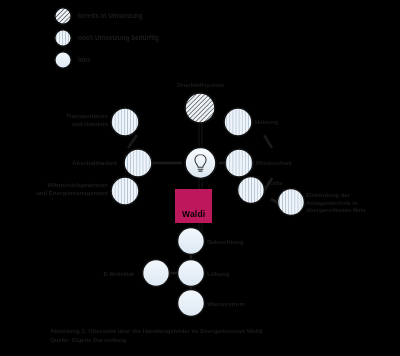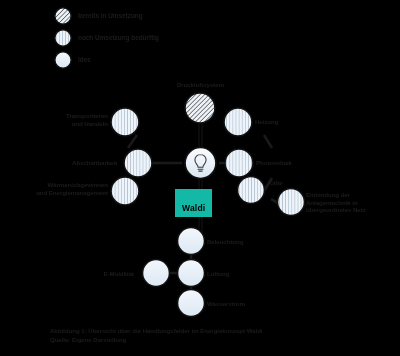--- a/index.html
+++ b/index.html
@@ -59,26 +59,26 @@
     position: absolute;
     font-size: 6px;
     line-height: 8.2px;
     font-weight: bold;
     color: #1c1c1c;
     white-space: pre;
   }
 
   .center-box {
     position: absolute;
-    background: #14b8a6;
+    background: #be185d;
     color: #000000;
     font-size: 8.5px;
     font-weight: bold;
     line-height: 1;
-    padding: 15px 7px 4px 7px;
+    padding: 21px 7px 4px 7px;
     border: 0;
     text-align: center;
     letter-spacing: 0.2px;
   }
 </style>
 </head>
 <body>
 
 <div id="canvas">
 

